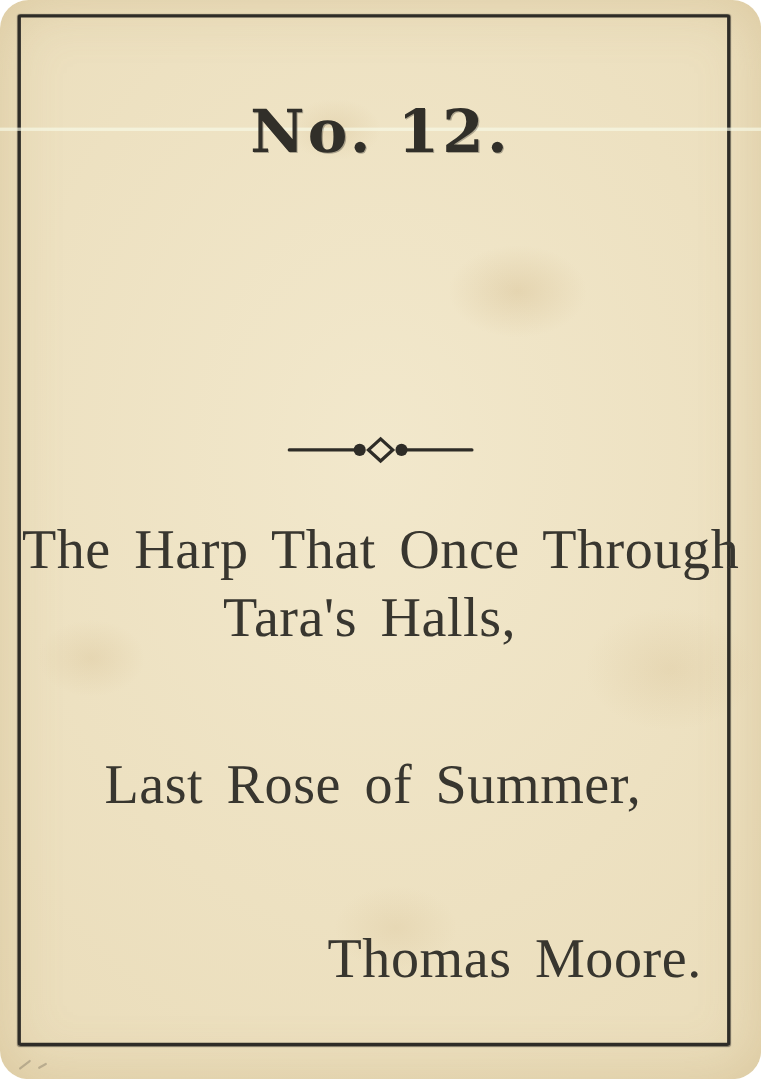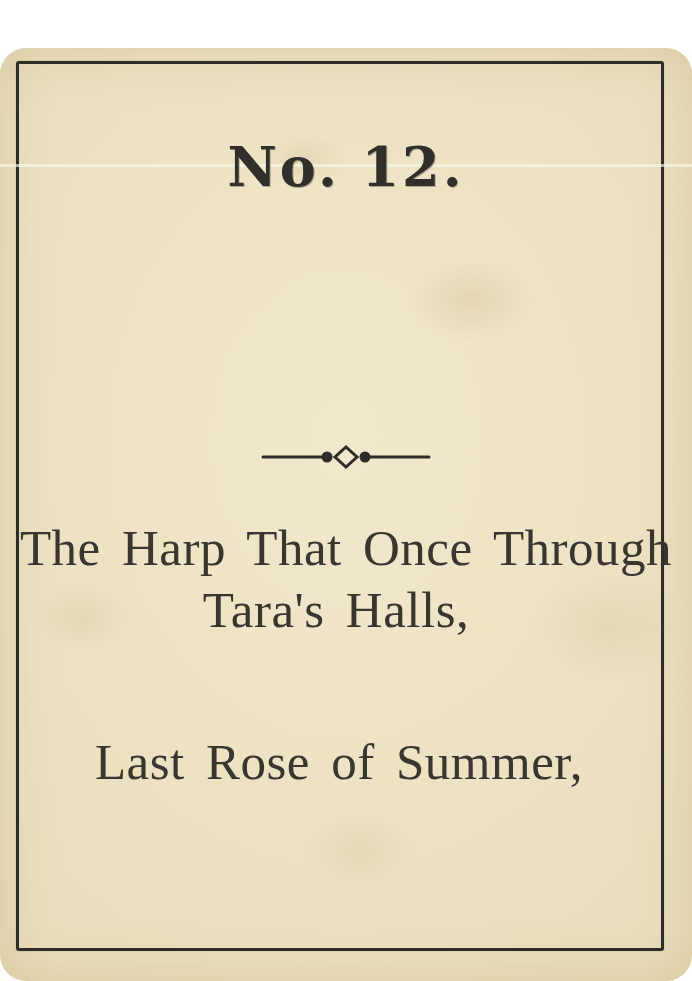--- a/index.html
+++ b/index.html
@@ -17,21 +17,20 @@
     border-radius:26px;
     background-color:#ecdfbc;
     background-image:
       radial-gradient(90px 60px at 68% 27%, rgba(186,150,90,.20), transparent 70%),
       radial-gradient(60px 40px at 44% 12%, rgba(186,150,90,.16), transparent 70%),
       radial-gradient(70px 50px at 12% 61%, rgba(186,150,90,.15), transparent 70%),
       radial-gradient(110px 80px at 88% 62%, rgba(186,150,90,.14), transparent 70%),
       radial-gradient(80px 55px at 52% 86%, rgba(186,150,90,.12), transparent 70%),
       radial-gradient(140% 130% at 50% 42%, rgba(255,252,240,.30), rgba(189,157,97,.16) 96%);
     box-shadow:inset 0 0 55px rgba(176,142,84,.28);
-    margin-top:48px;
   }
   .frame{
     position:absolute;left:16px;top:13px;right:28px;bottom:30px;
     border:3px solid #2e2c27;border-radius:3px;
     box-shadow:0 0 1px rgba(46,44,39,.6);
   }
   .scanline{
     position:absolute;left:0;right:0;top:116px;height:3px;
     background:rgba(248,250,232,.65);
   }
@@ -108,20 +107,21 @@
         <polygon points="85,3 96,13 85,23 74,13" fill="none" stroke="#2e2c27" stroke-width="3"></polygon>
       </svg>
     </div>
 
     <div class="song song-1a">The Harp That Once Through</div>
 
     <div class="song song-1b">Tara's Halls,</div>
 
     <div class="song song-2">Last Rose of Summer,</div>
 
+    <div class="author">Thomas Moore.</div>
 
     <div class="pencil-mark">
         <i></i>
         <i></i>
       </div>
 
   </div>
 </div>
 
 </body></html>

